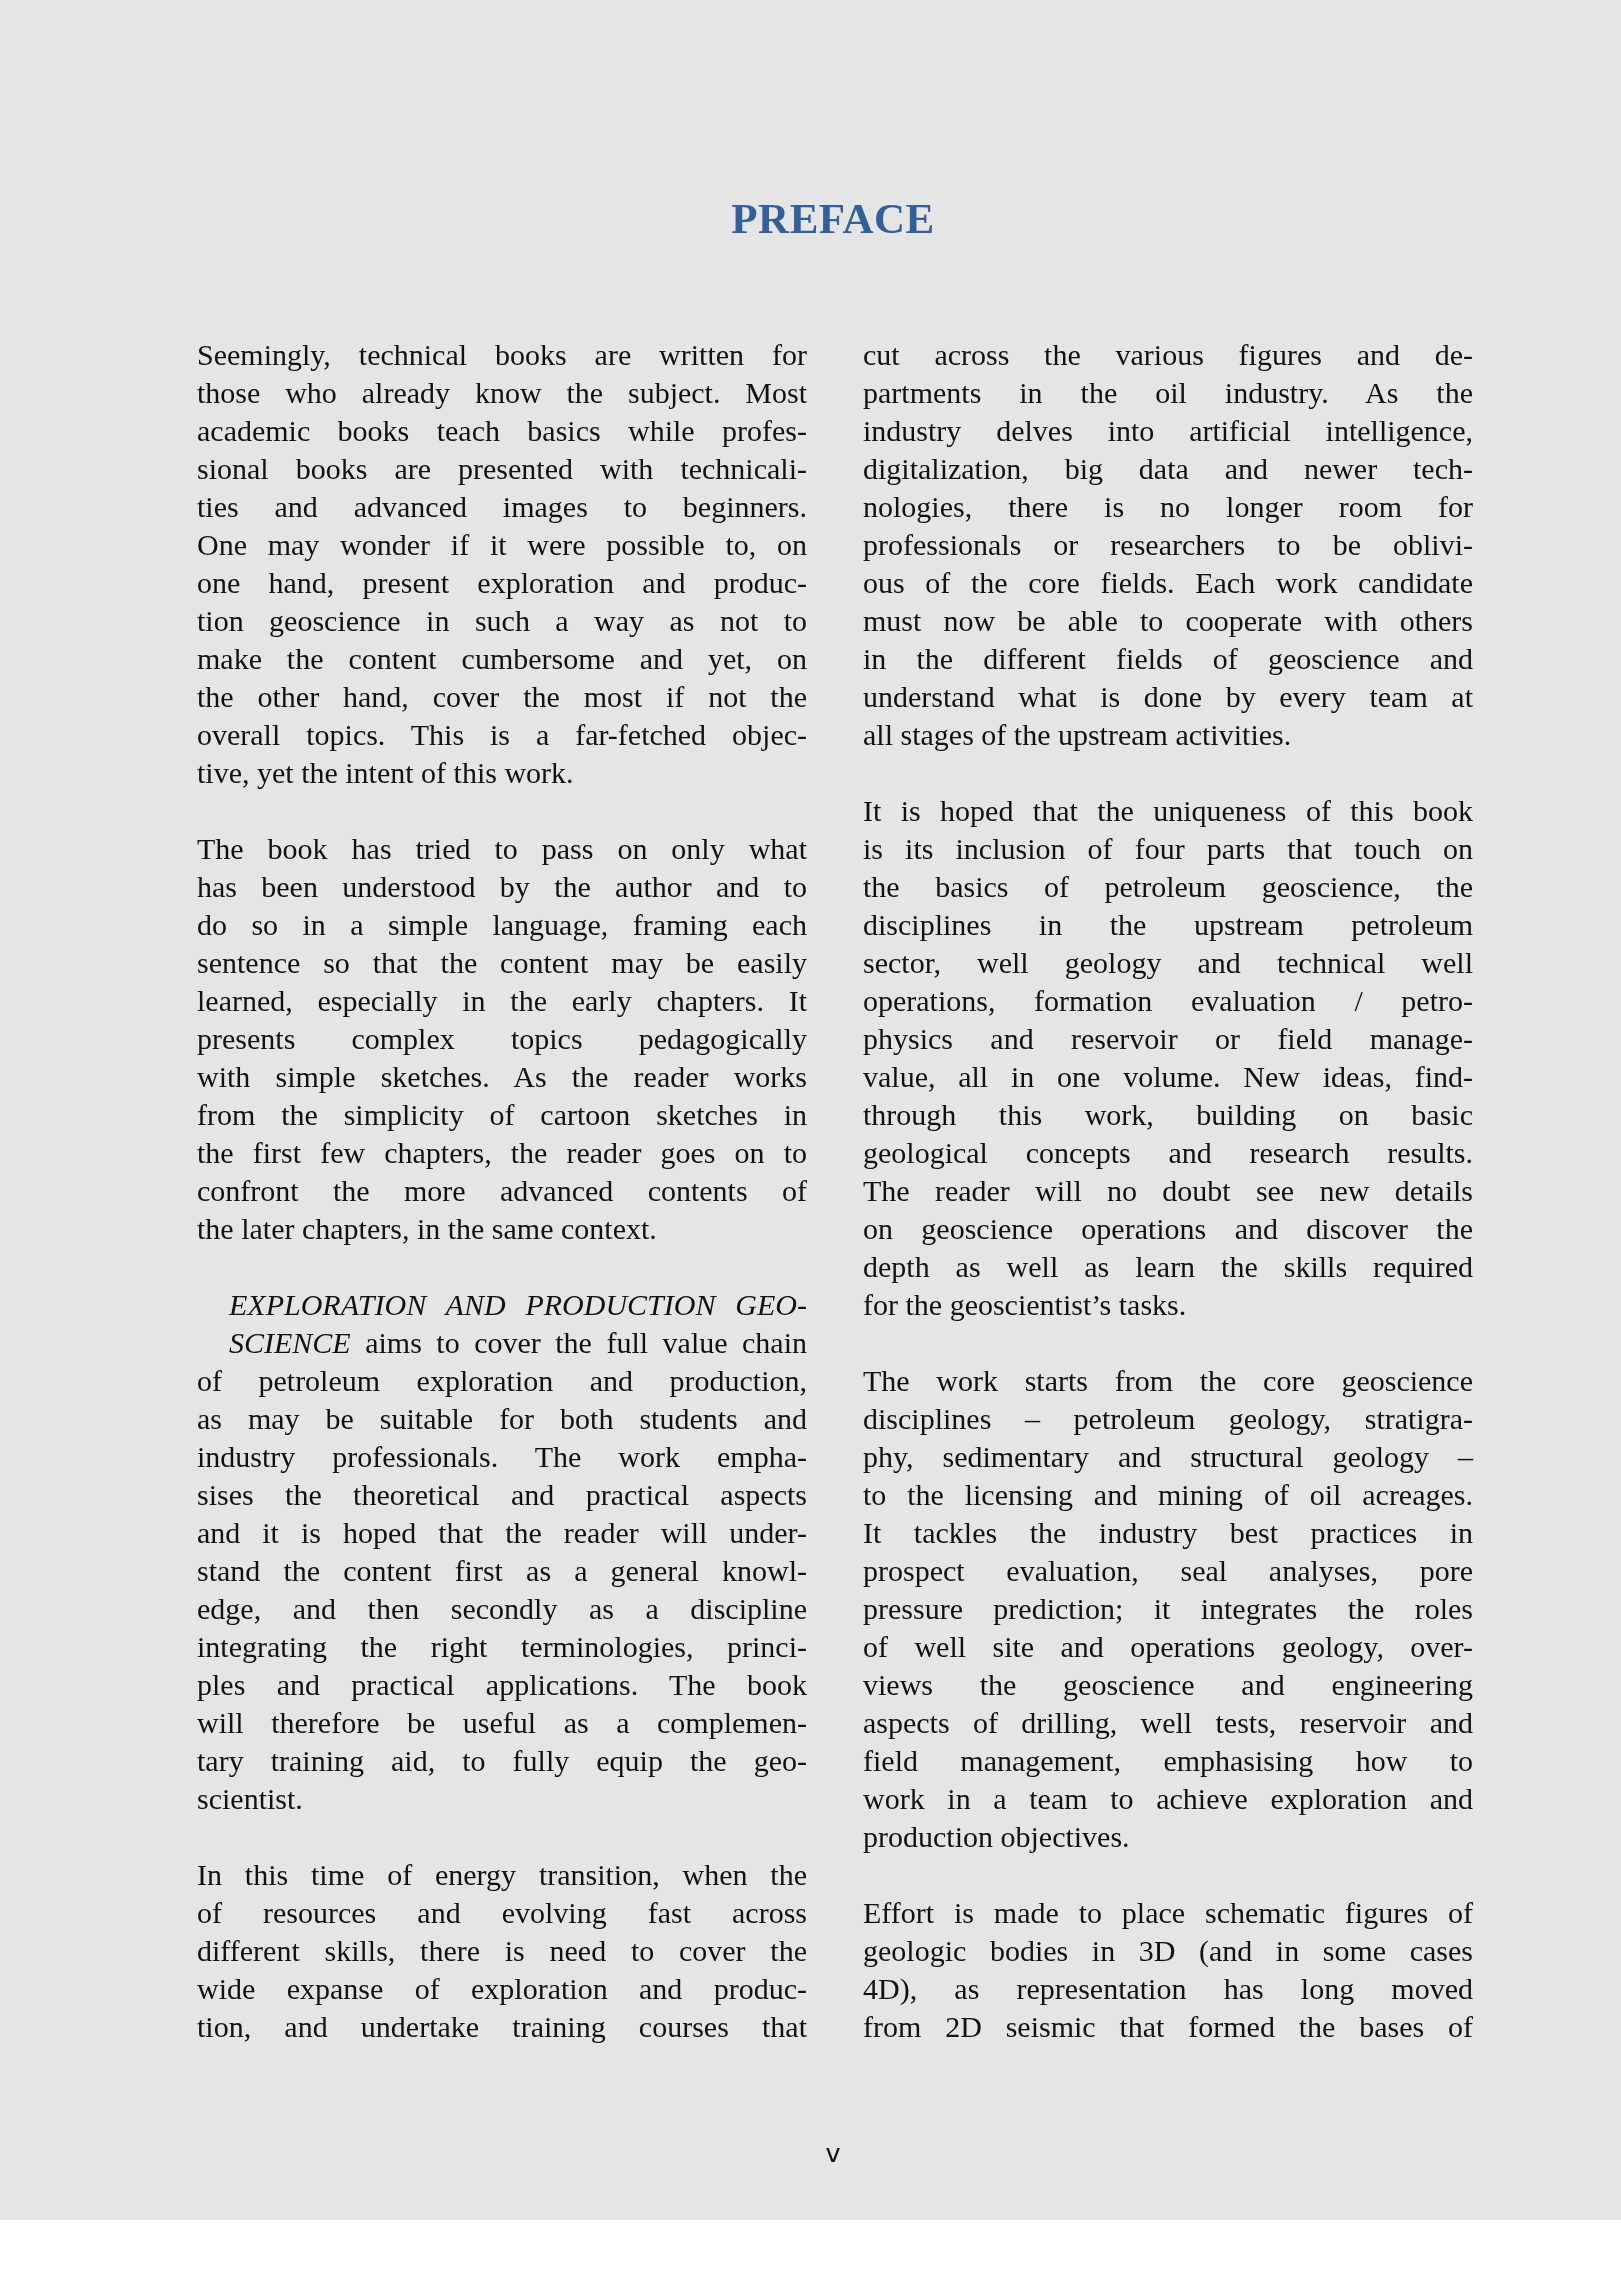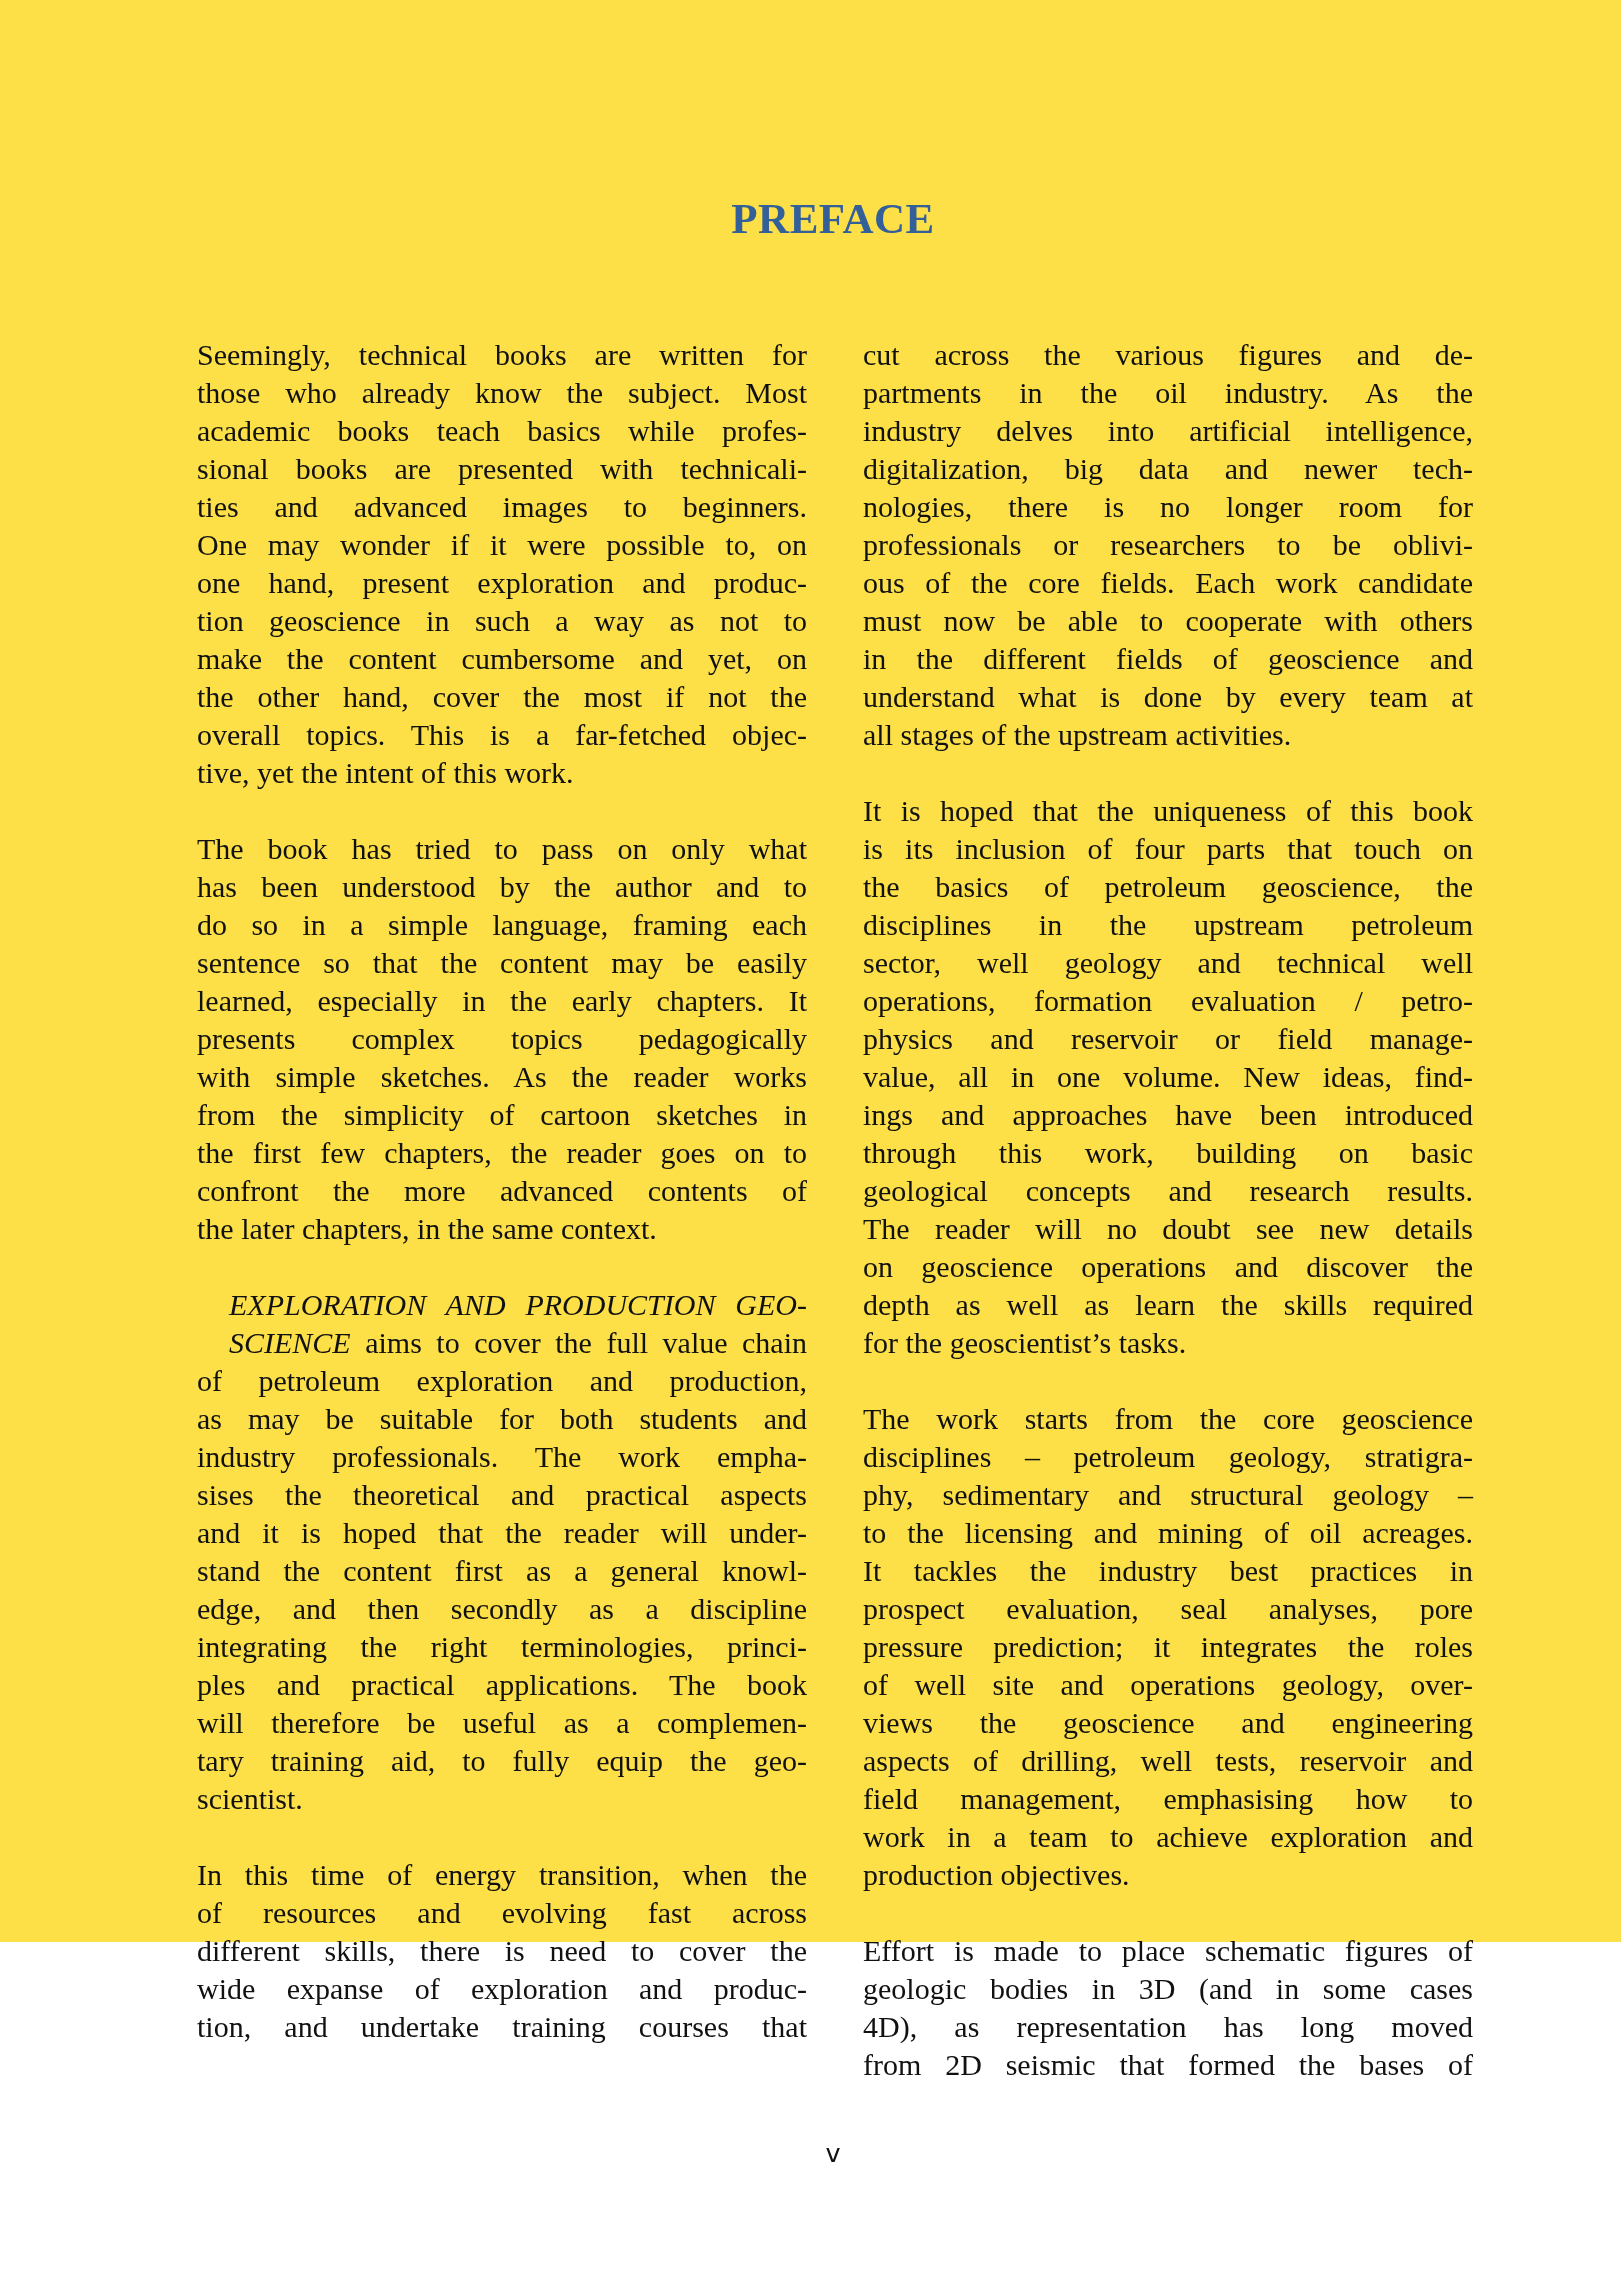--- a/index.html
+++ b/index.html
@@ -10,22 +10,22 @@
     body {
       width: 1621px;
       height: 2293px;
       position: relative;
       overflow: hidden;
     }
     .page {
       position: absolute;
       left: 0; top: 0;
       width: 1621px;
-      height: 1942px;
-      background: #fde047;
+      height: 2220px;
+      background: #e5e5e5;
     }
     .title {
       position: absolute;
       left: 0;
       width: 1666px;
       top: 194px;
       text-align: center;
       font-family: "Liberation Serif", "DejaVu Serif", serif;
       font-weight: bold;
       font-size: 43px;
@@ -154,21 +154,20 @@
 
     <p>
       <span class="line">It is hoped that the uniqueness of this book</span>
       <span class="line">is its inclusion of four parts that touch on</span>
       <span class="line">the basics of petroleum geoscience, the</span>
       <span class="line">disciplines in the upstream petroleum</span>
       <span class="line">sector, well geology and technical well</span>
       <span class="line">operations, formation evaluation / petro-</span>
       <span class="line">physics  and reservoir or field manage-</span>
       <span class="line">value, all in one volume. New ideas, find-</span>
-      <span class="line">ings and approaches have been introduced</span>
       <span class="line">through this work, building on basic</span>
       <span class="line">geological concepts and research results.</span>
       <span class="line">The reader will no doubt see new details</span>
       <span class="line">on geoscience operations and discover the</span>
       <span class="line">depth as well as learn the skills required</span>
       <span class="line end">for the geoscientist’s tasks.</span>
     </p>
 
     <p>
       <span class="line">The work starts from the core geoscience</span>

